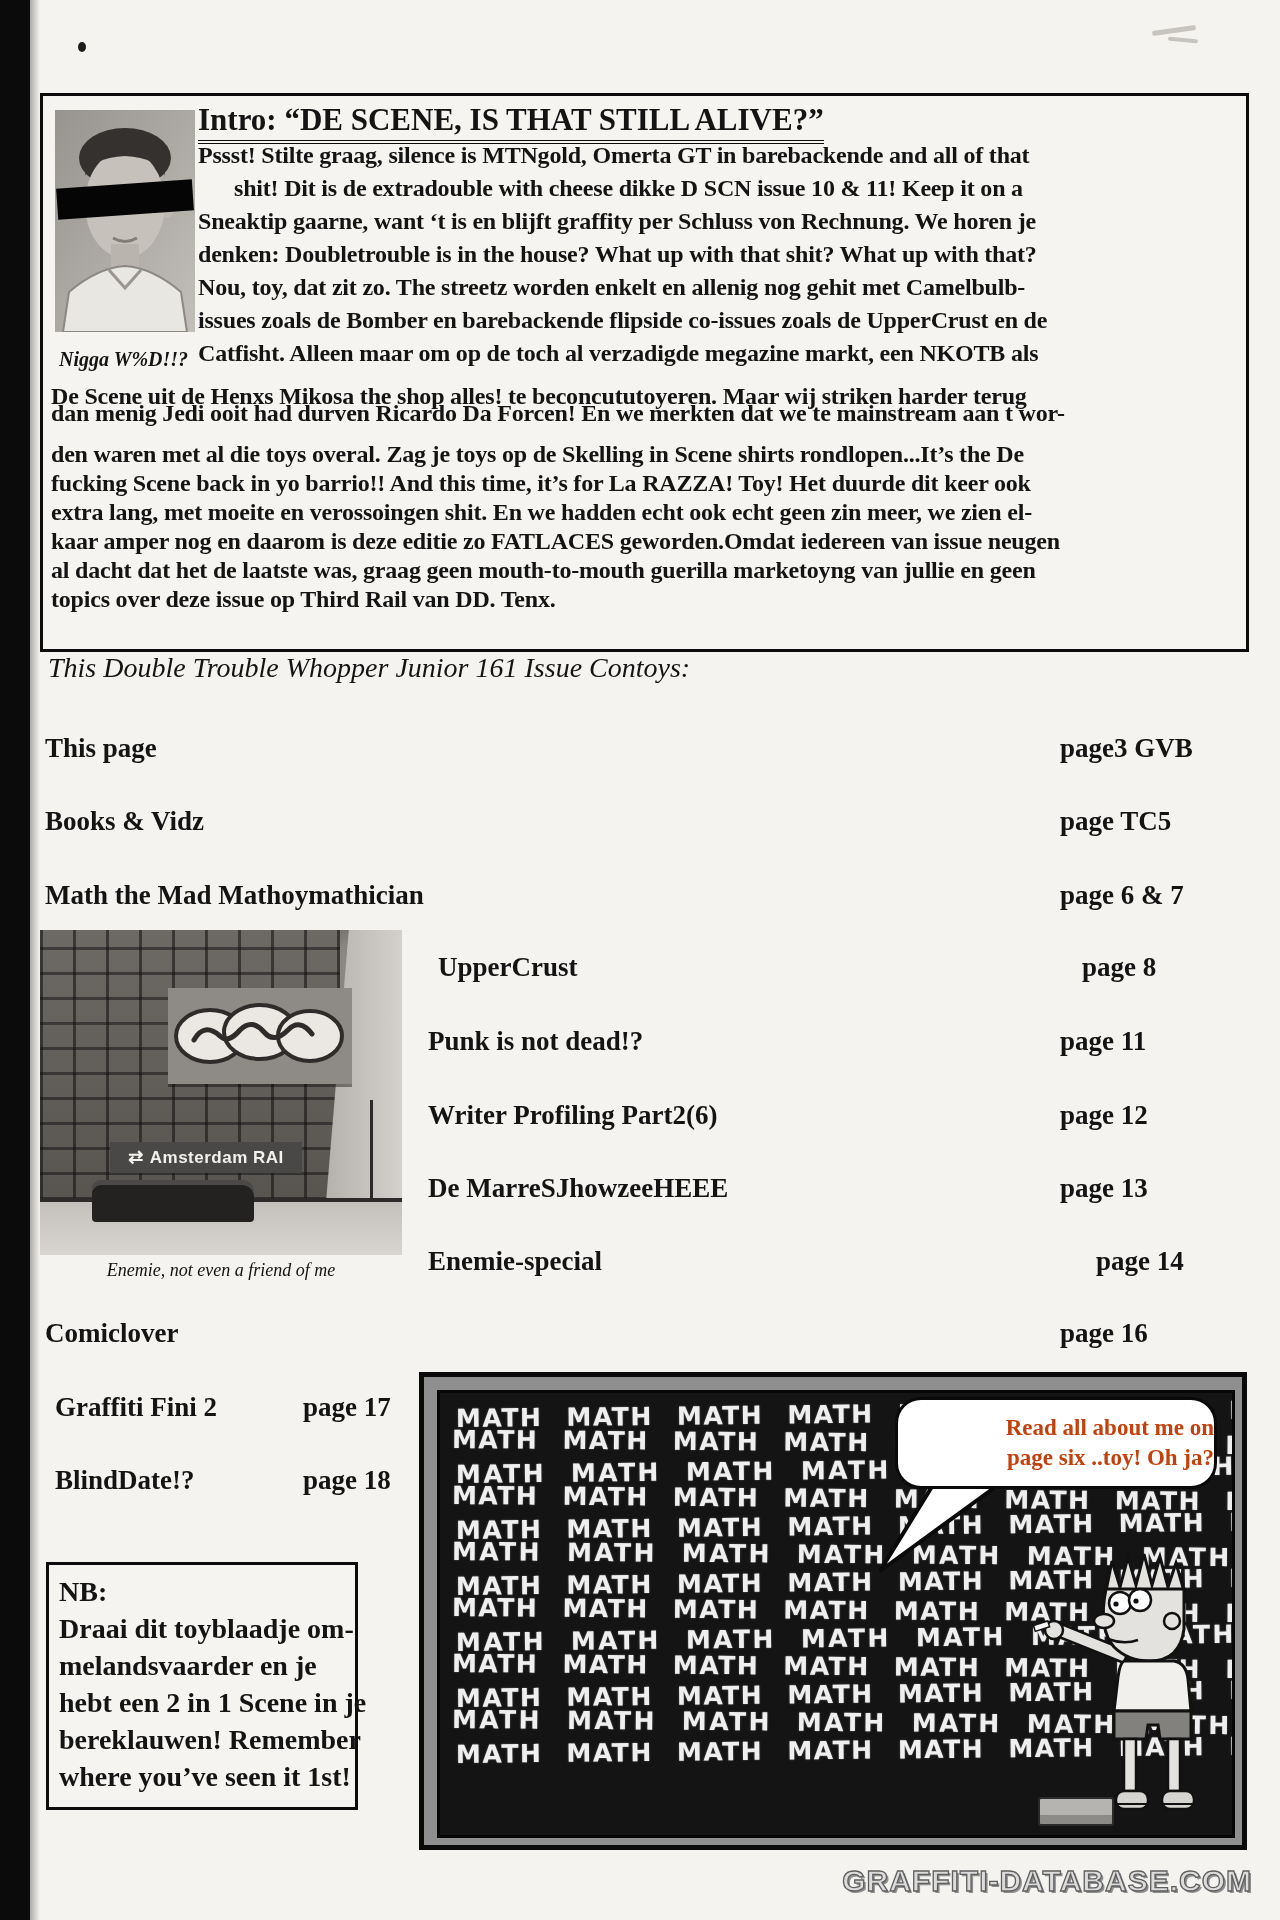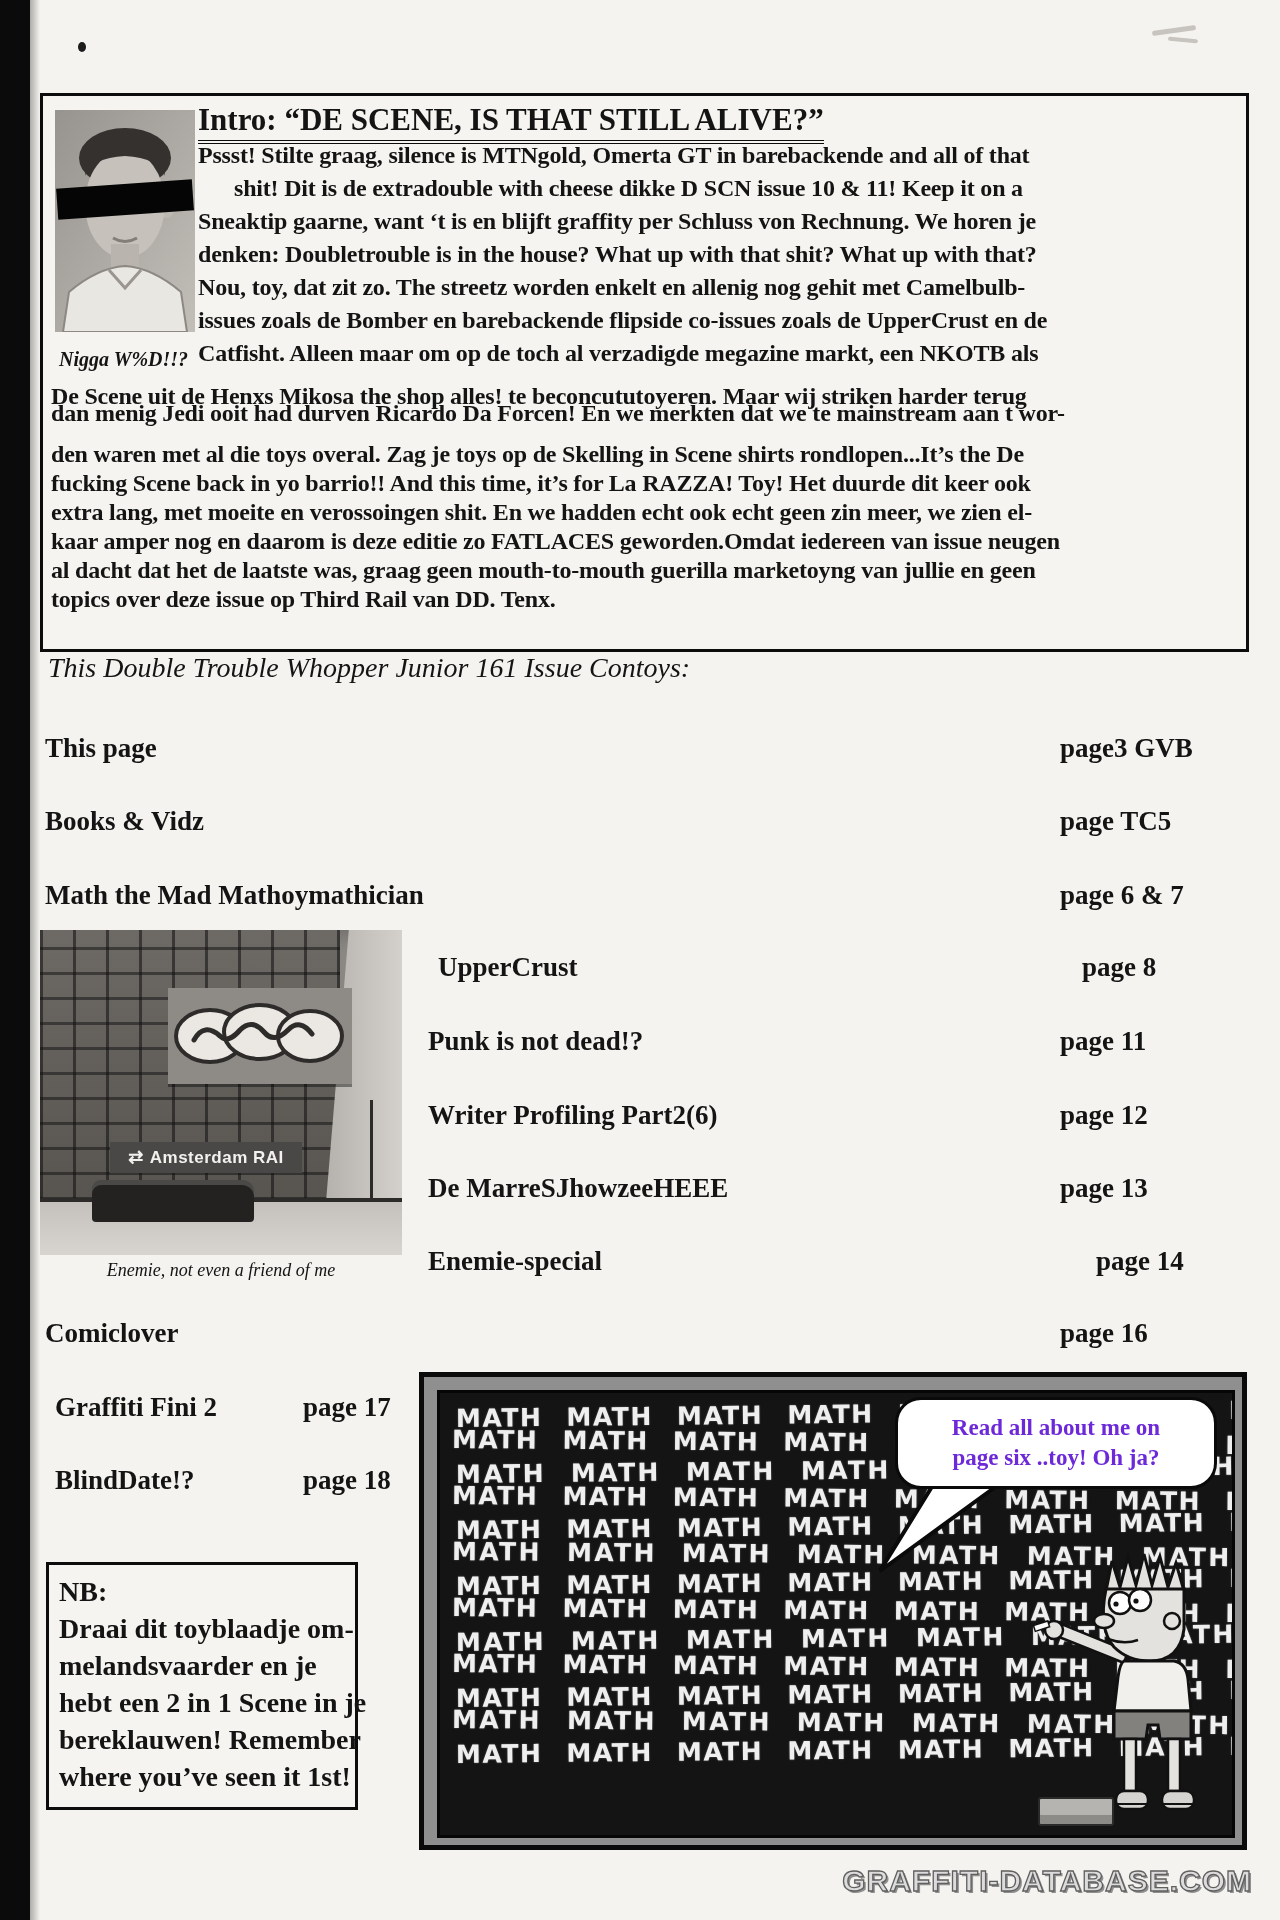--- a/index.html
+++ b/index.html
@@ -52,21 +52,21 @@
         padding:13px;box-sizing:border-box;}
   .board{position:relative;width:100%;height:100%;background:#141414;border:3px solid #060606;overflow:hidden;}
   .math-rows{position:absolute;left:12px;top:8px;width:770px;}
   .math-row{color:#efefef;font-family:"DejaVu Sans",sans-serif;font-weight:bold;font-size:25px;line-height:28px;
         letter-spacing:1.5px;word-spacing:14px;white-space:nowrap;text-shadow:0 0 2px rgba(255,255,255,.35);}
   .math-row:nth-child(odd){transform:rotate(-0.6deg);margin-left:4px;}
   .math-row:nth-child(even){transform:rotate(0.45deg);}
   .math-row:nth-child(3n){letter-spacing:2.4px;}
   .bubble{position:absolute;left:455px;top:4px;width:322px;height:92px;background:#ffffff;border:3px solid #0a0a0a;
         border-radius:26px;z-index:4;text-align:center;padding-top:13px;box-sizing:border-box;}
-  .bubble-line{font-size:23px;font-weight:bold;line-height:30px;color:#6d28d9;}
+  .bubble-line{font-size:23px;font-weight:bold;line-height:30px;color:#c2410c;text-align:right;}
   .bubble-tail{position:absolute;left:438px;top:90px;z-index:3;overflow:visible;}
   .bart-svg{position:absolute;left:638px;top:148px;z-index:5;overflow:visible;}
   .eraser{position:absolute;left:598px;top:404px;width:72px;height:25px;background:#b6b4b0;border:2px solid #2a2a2a;
         border-radius:3px;box-shadow:inset 0 -9px 0 #8d8b88;z-index:5;}
   
   .watermark{left:auto;right:28px;top:1864px;font-family:"Liberation Sans",sans-serif;font-weight:bold;
         font-size:30px;letter-spacing:1px;color:#dcdcdc;-webkit-text-stroke:1.3px #5f5f5f;
         text-shadow:2px 2px 0 #8f8f8f;white-space:nowrap;}
 </style>
 </head>

